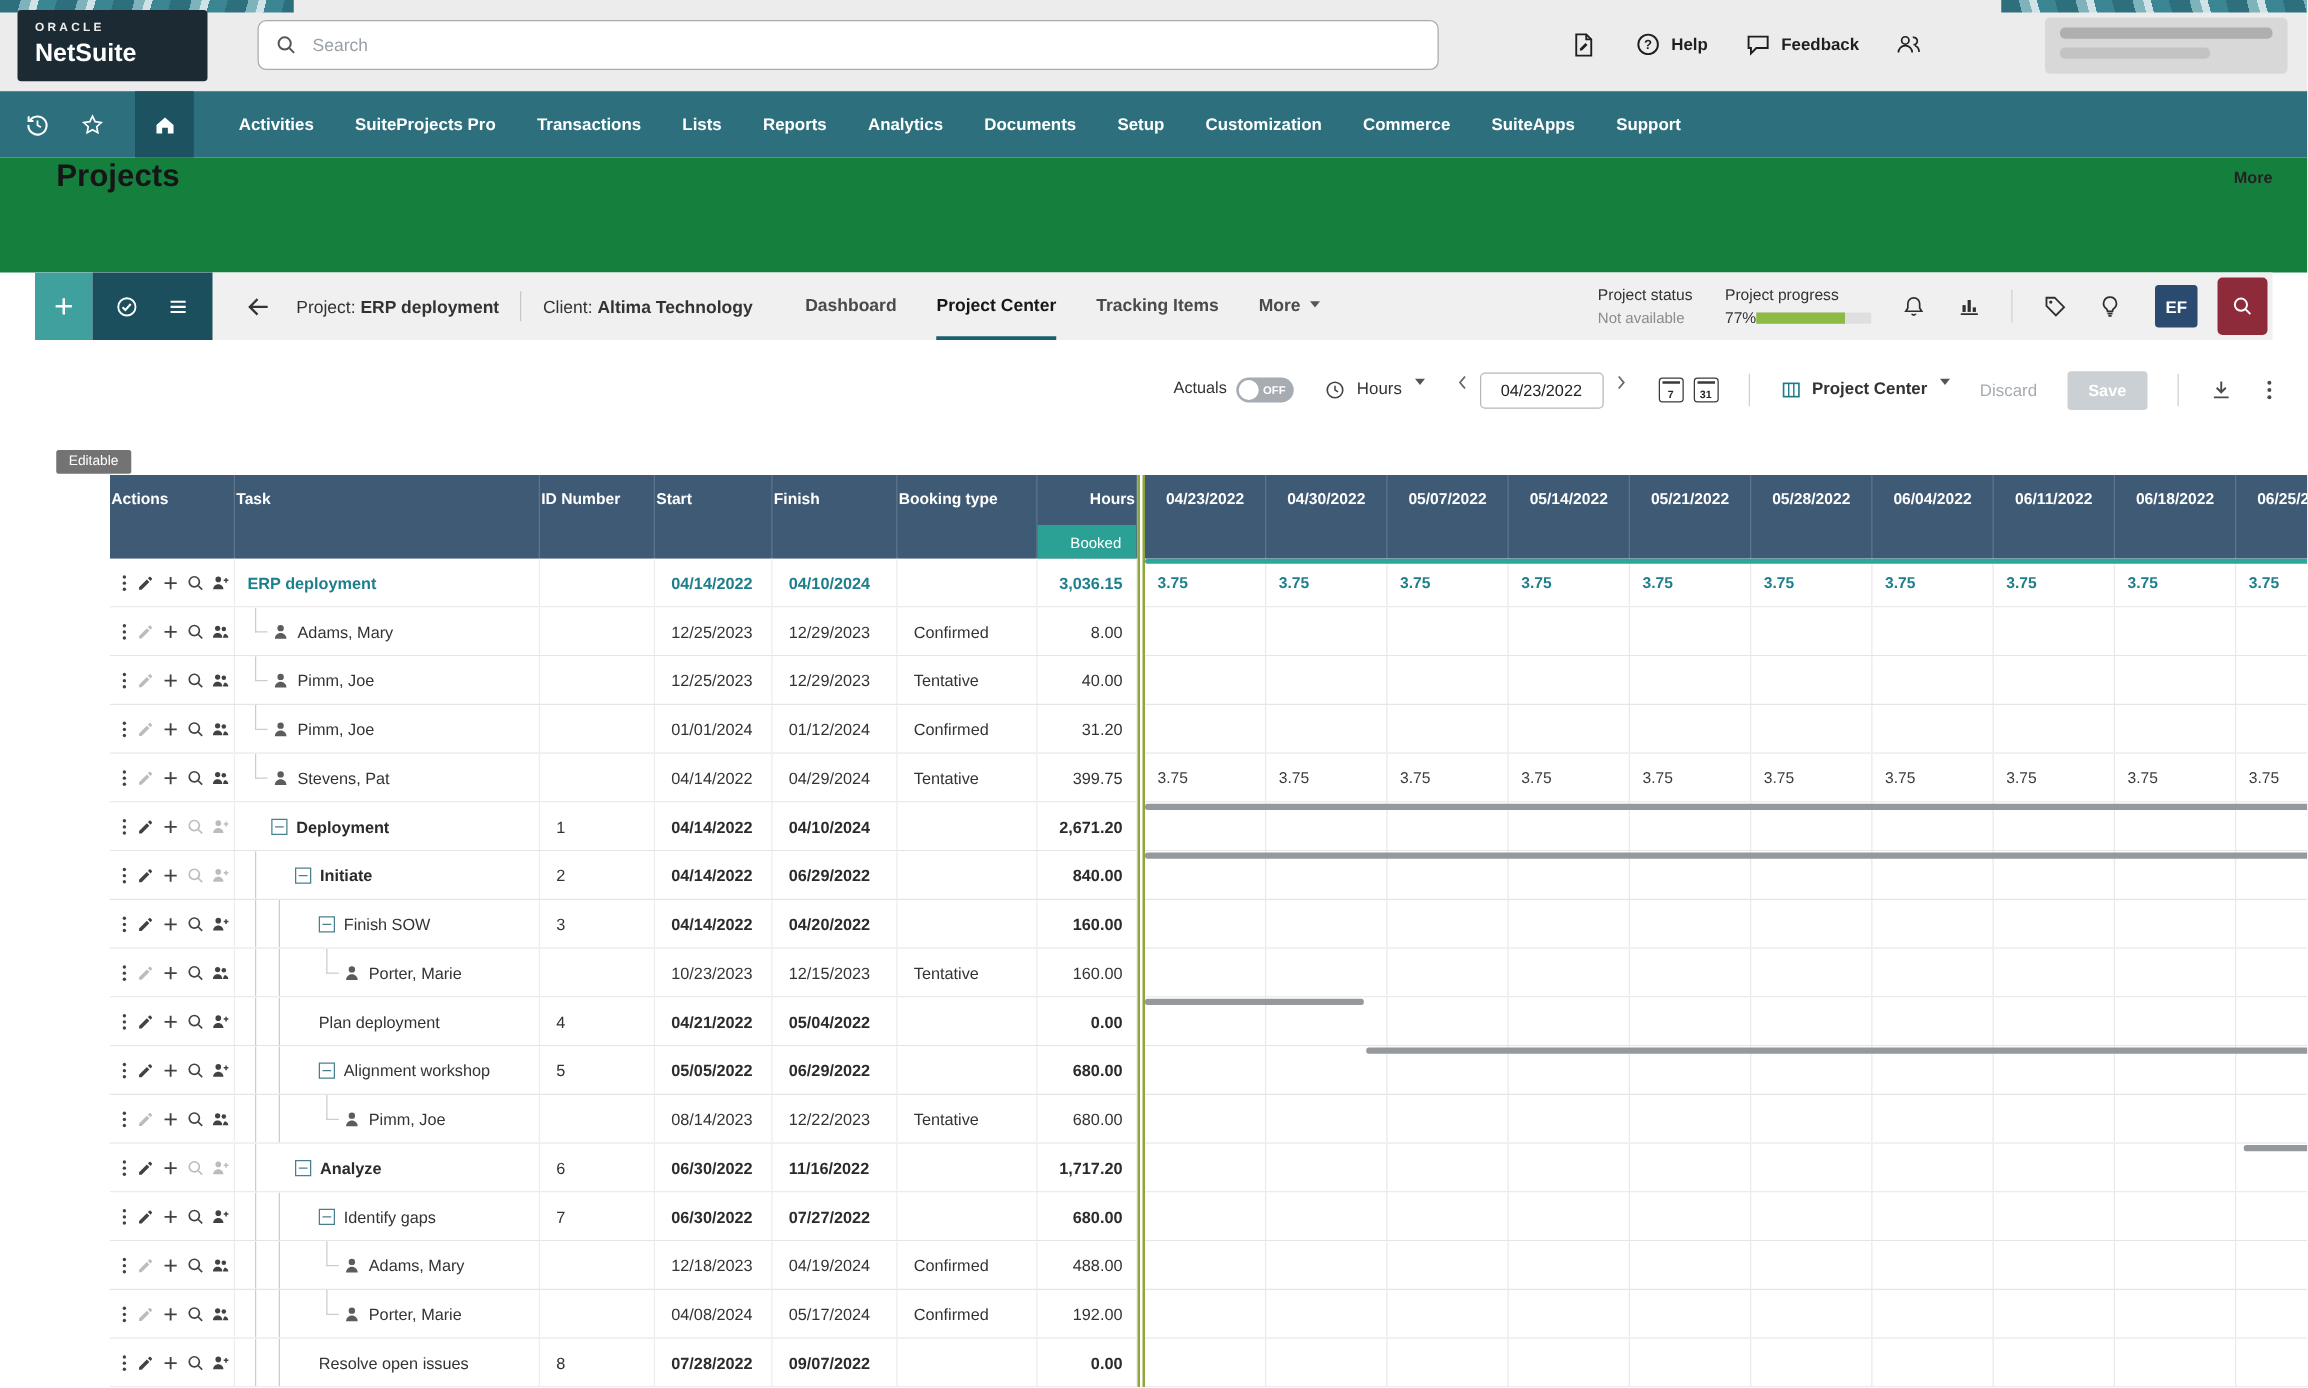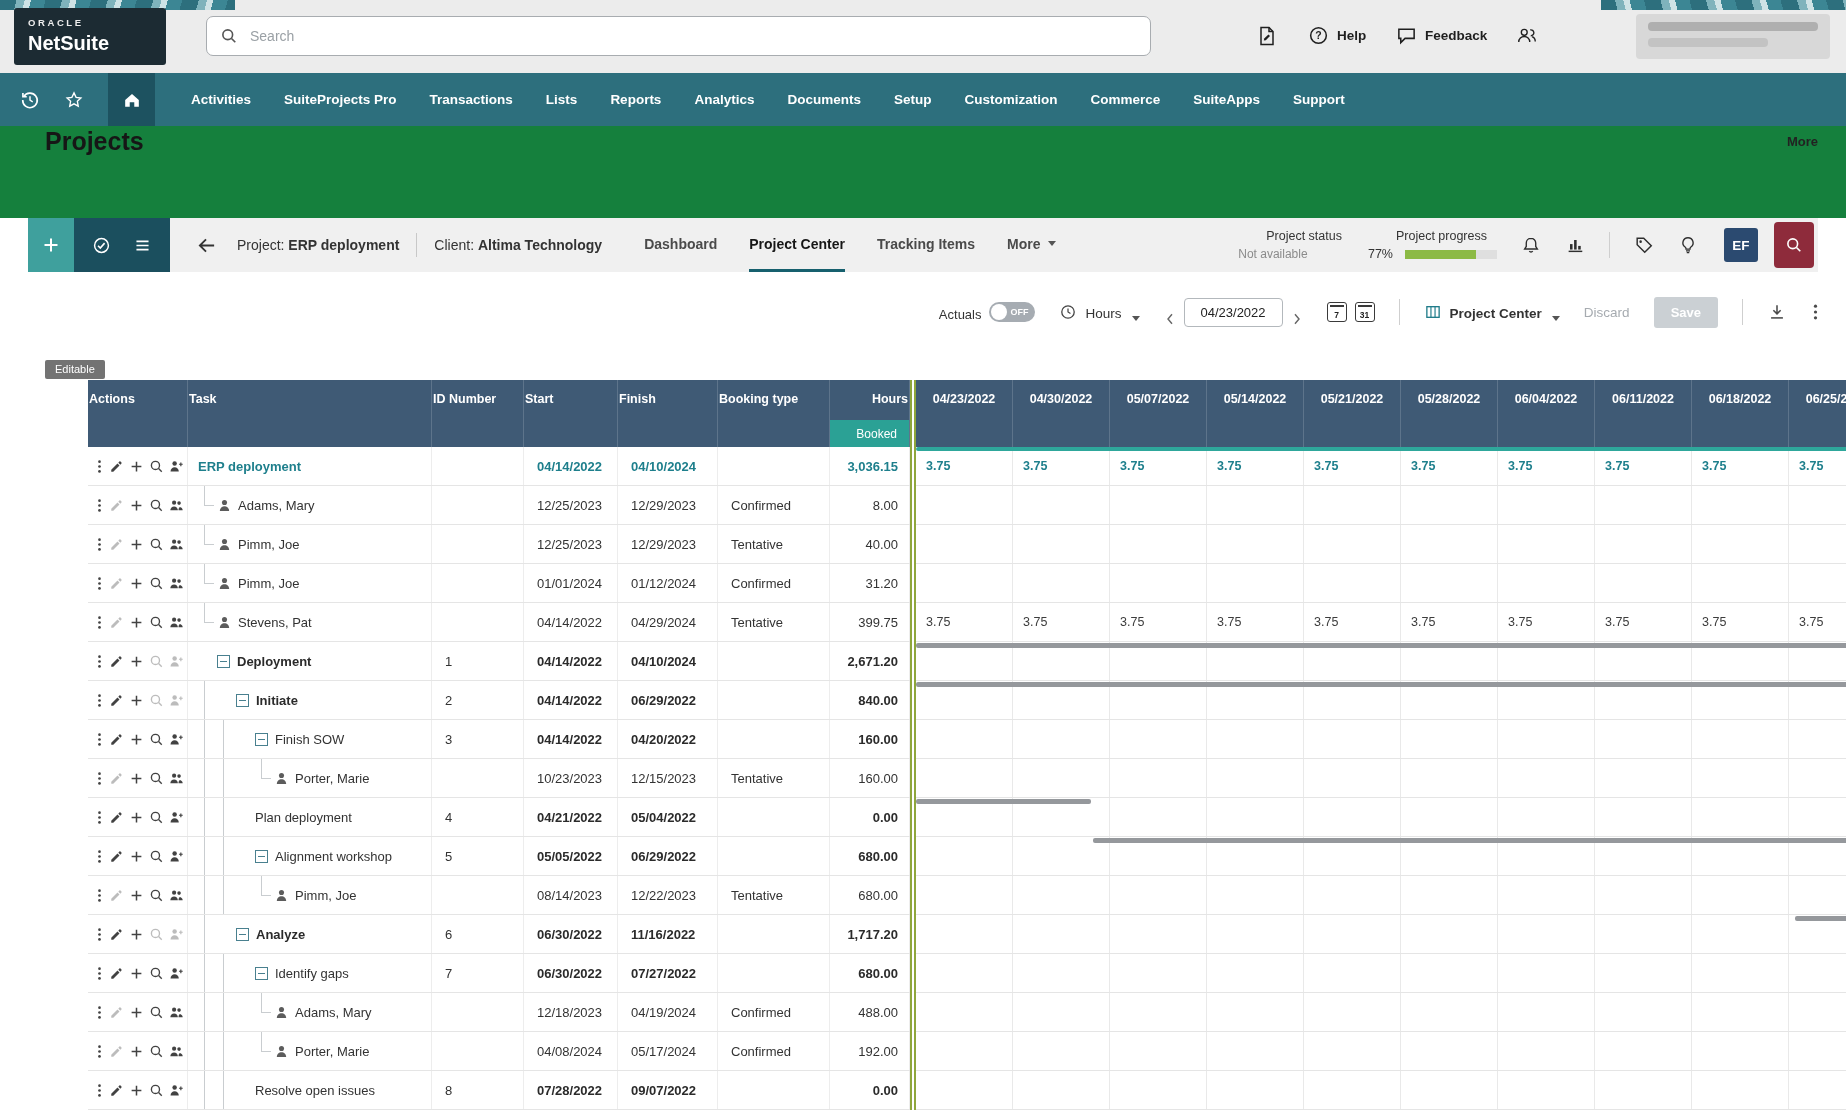--- a/index.html
+++ b/index.html
@@ -49,37 +49,37 @@
   .darkpanel{width:96px;background:#1B4F5E;display:flex;align-items:center;justify-content:center;gap:22px;}
   .dpi{width:19px;height:19px;color:#fff;cursor:pointer;}
   .backarr{width:21px;height:21px;color:#333;margin:0 20px 0 26px;cursor:pointer;}
   .crumb{font-size:14px;color:#333;white-space:nowrap;}
   .crumb .val{font-weight:700;}
   .vdiv{width:1px;height:24px;background:#C8C8C8;margin:0 17px;}
   .tabs{display:flex;align-self:stretch;margin-left:42px;}
   .tab{display:flex;align-items:center;gap:6px;margin-right:32px;font-size:14px;font-weight:700;color:#4a4a4a;border-bottom:3px solid transparent;box-sizing:border-box;cursor:pointer;white-space:nowrap;}
   .tab.active{color:#161616;border-bottom-color:#17606E;}
   .sp{flex:1;}
-  .statusblk .sl,.progressblk .sl{font-size:12.5px;color:#333;white-space:nowrap;margin-left:28px;}
+  .statusblk .sl,.progressblk .sl{font-size:12.5px;color:#333;white-space:nowrap;}
   .statusblk .sv{font-size:12px;color:#8B8B8B;margin-top:4px;}
   .progressblk{margin-left:26px;}
-  .pr{display:flex;align-items:center;gap:12px;margin-top:4px;}
+  .pr{display:flex;align-items:center;gap:0;margin-top:4px;}
   .pv{font-size:12.5px;color:#333;}
   .ptrack{width:92px;height:9px;background:#DFDFDF;position:relative;display:inline-block;}
   .pfill{position:absolute;left:0;top:0;bottom:0;background:#8CBA45;}
   .tbi{width:20px;height:20px;color:#2e2e2e;margin-left:24px;cursor:pointer;}
   .vdiv2{width:1px;height:26px;background:#CFCFCF;}
   .toolbar .vdiv2{margin-left:24px;}
   .avatar{width:34px;height:34px;background:#2B4A70;color:#fff;border-radius:3px;display:flex;align-items:center;justify-content:center;font-size:13.5px;font-weight:700;margin-left:26px;cursor:pointer;}
   .redsearch{width:40px;height:46px;background:#8E2B3B;border-radius:4px;display:flex;align-items:center;justify-content:center;margin-left:16px;margin-right:4px;cursor:pointer;}
   .redsearch .ic{width:18px;height:18px;color:#fff;}
 
   
   .controls{position:absolute;top:286px;right:26px;height:52px;display:flex;align-items:center;gap:24px;}
-  .ctl{display:flex;align-items:flex-end;gap:8px;font-size:13.5px;color:#333;cursor:pointer;}
+  .ctl{display:flex;align-items:flex-start;gap:8px;font-size:13.5px;color:#333;cursor:pointer;}
   .clab{font-size:13px;}
   .toggle{width:46px;height:20px;border-radius:10px;background:#A6ACB2;position:relative;cursor:pointer;}
   .knob{position:absolute;left:2px;top:2px;width:16px;height:16px;border-radius:50%;background:#fff;}
   .offlab{position:absolute;right:7px;top:50%;transform:translateY(-50%);font-size:9px;font-weight:700;color:#fff;}
   .ci{width:18px;height:18px;color:#444;}
   .ci.teal{color:#1D7A88;}
   .crt{width:0;height:0;border-left:4px solid transparent;border-right:4px solid transparent;border-top:5px solid #555;margin-left:2px;}
   .chv{width:12px;height:16px;color:#666;cursor:pointer;}
   .datebox{border:1px solid #B3B8BC;border-radius:4px;padding:6px 16px;font-size:13px;color:#222;background:#fff;}
   .cal{width:20px;height:20px;border:1.5px solid #3A3A3A;border-radius:3px;box-sizing:border-box;display:flex;align-items:flex-end;justify-content:center;font-size:8.5px;font-weight:700;color:#222;position:relative;padding-bottom:1px;cursor:pointer;}

